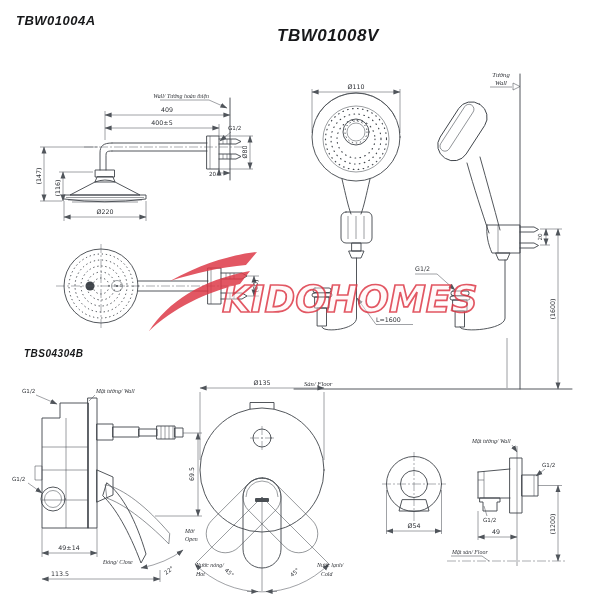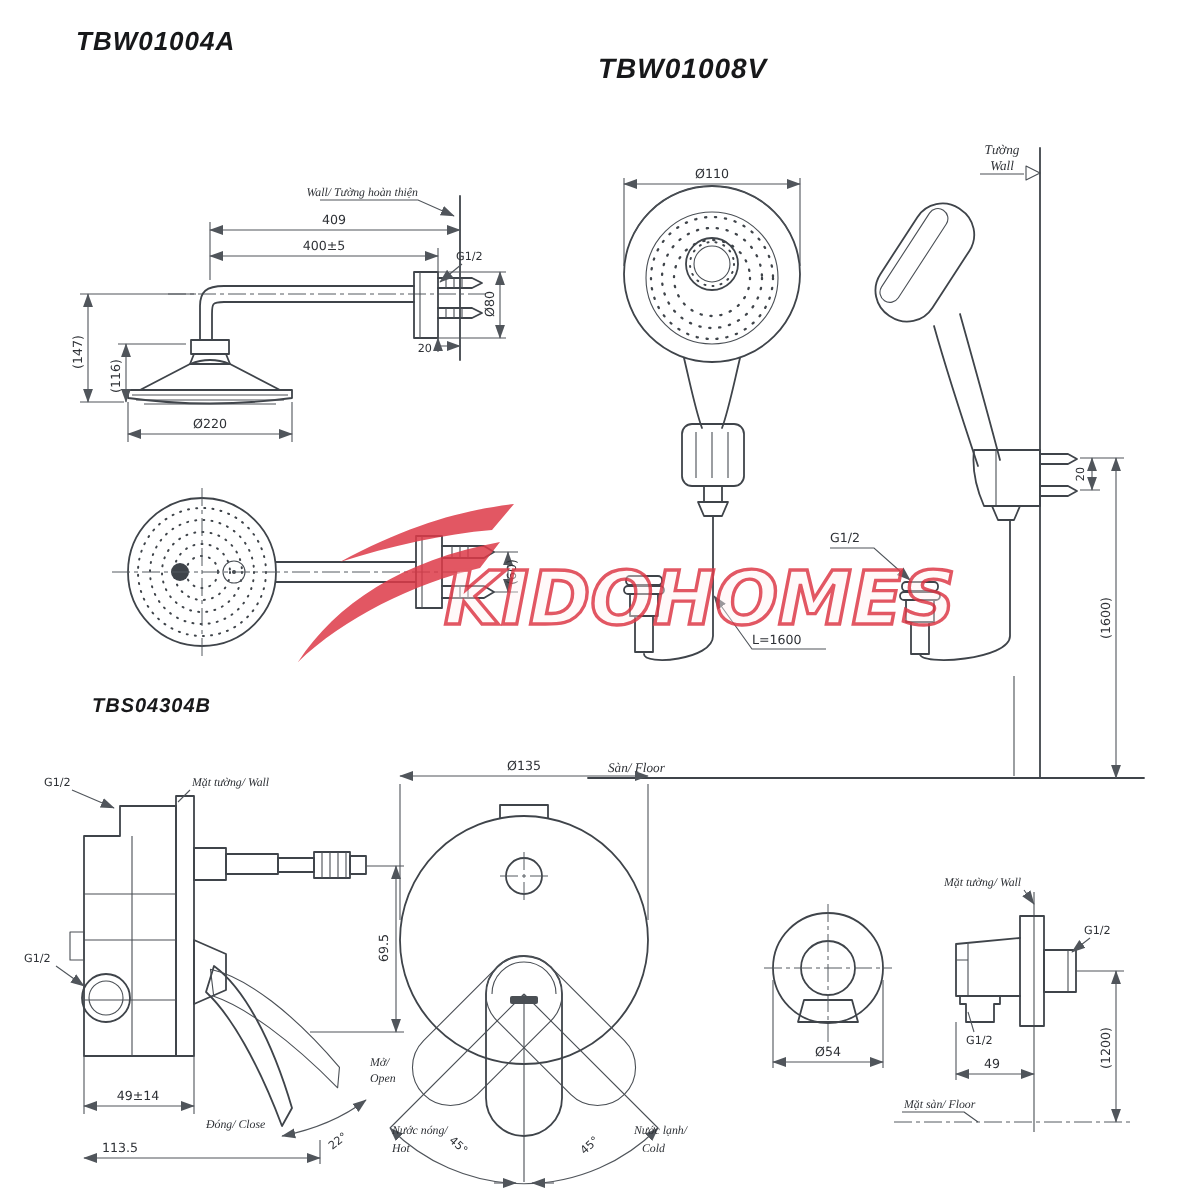--- a/index.html
+++ b/index.html
@@ -1,20 +1,20 @@
 <!DOCTYPE html>
 <html><head>
 <meta charset="utf-8">
 <style>
   html,body{margin:0;padding:0;background:#fff;}
   #stage{position:relative;width:600px;height:600px;background:#ffffff;overflow:hidden;
          font-family:"Liberation Sans",sans-serif;}
-  .title{position:absolute;font-style:italic;font-weight:700;color:#17181a;letter-spacing:.5px;margin-left:22px;}
+  .title{position:absolute;font-style:italic;font-weight:700;color:#17181a;letter-spacing:.5px;}
   #t1{left:16px;top:13px;font-size:13px;}
-  #t2{left:277px;top:26px;font-size:14px;}
+  #t2{left:277px;top:26px;font-size:17px;}
   #t3{left:24px;top:348px;font-size:10px;}
   svg{position:absolute;left:0;top:0;}
   .ln{fill:none;stroke:#3f444a;stroke-width:.9;stroke-linejoin:round;stroke-linecap:round;}
   .ln2{fill:none;stroke:#4a4f55;stroke-width:.55;stroke-linejoin:round;}
   .cl{fill:none;stroke:#555b61;stroke-width:.5;stroke-dasharray:9 2 2 2;}
   .dim{fill:none;stroke:#50555b;stroke-width:.55;}
   .dots{fill:none;stroke:#3f444a;stroke-width:1.15;stroke-linecap:round;stroke-dasharray:.6 4.4;}
   .dots2{fill:none;stroke:#3f444a;stroke-width:1;stroke-linecap:round;stroke-dasharray:.5 3.6;}
   text{fill:#2e3136;}
   .dt{font:6.3px "DejaVu Sans",sans-serif;}

